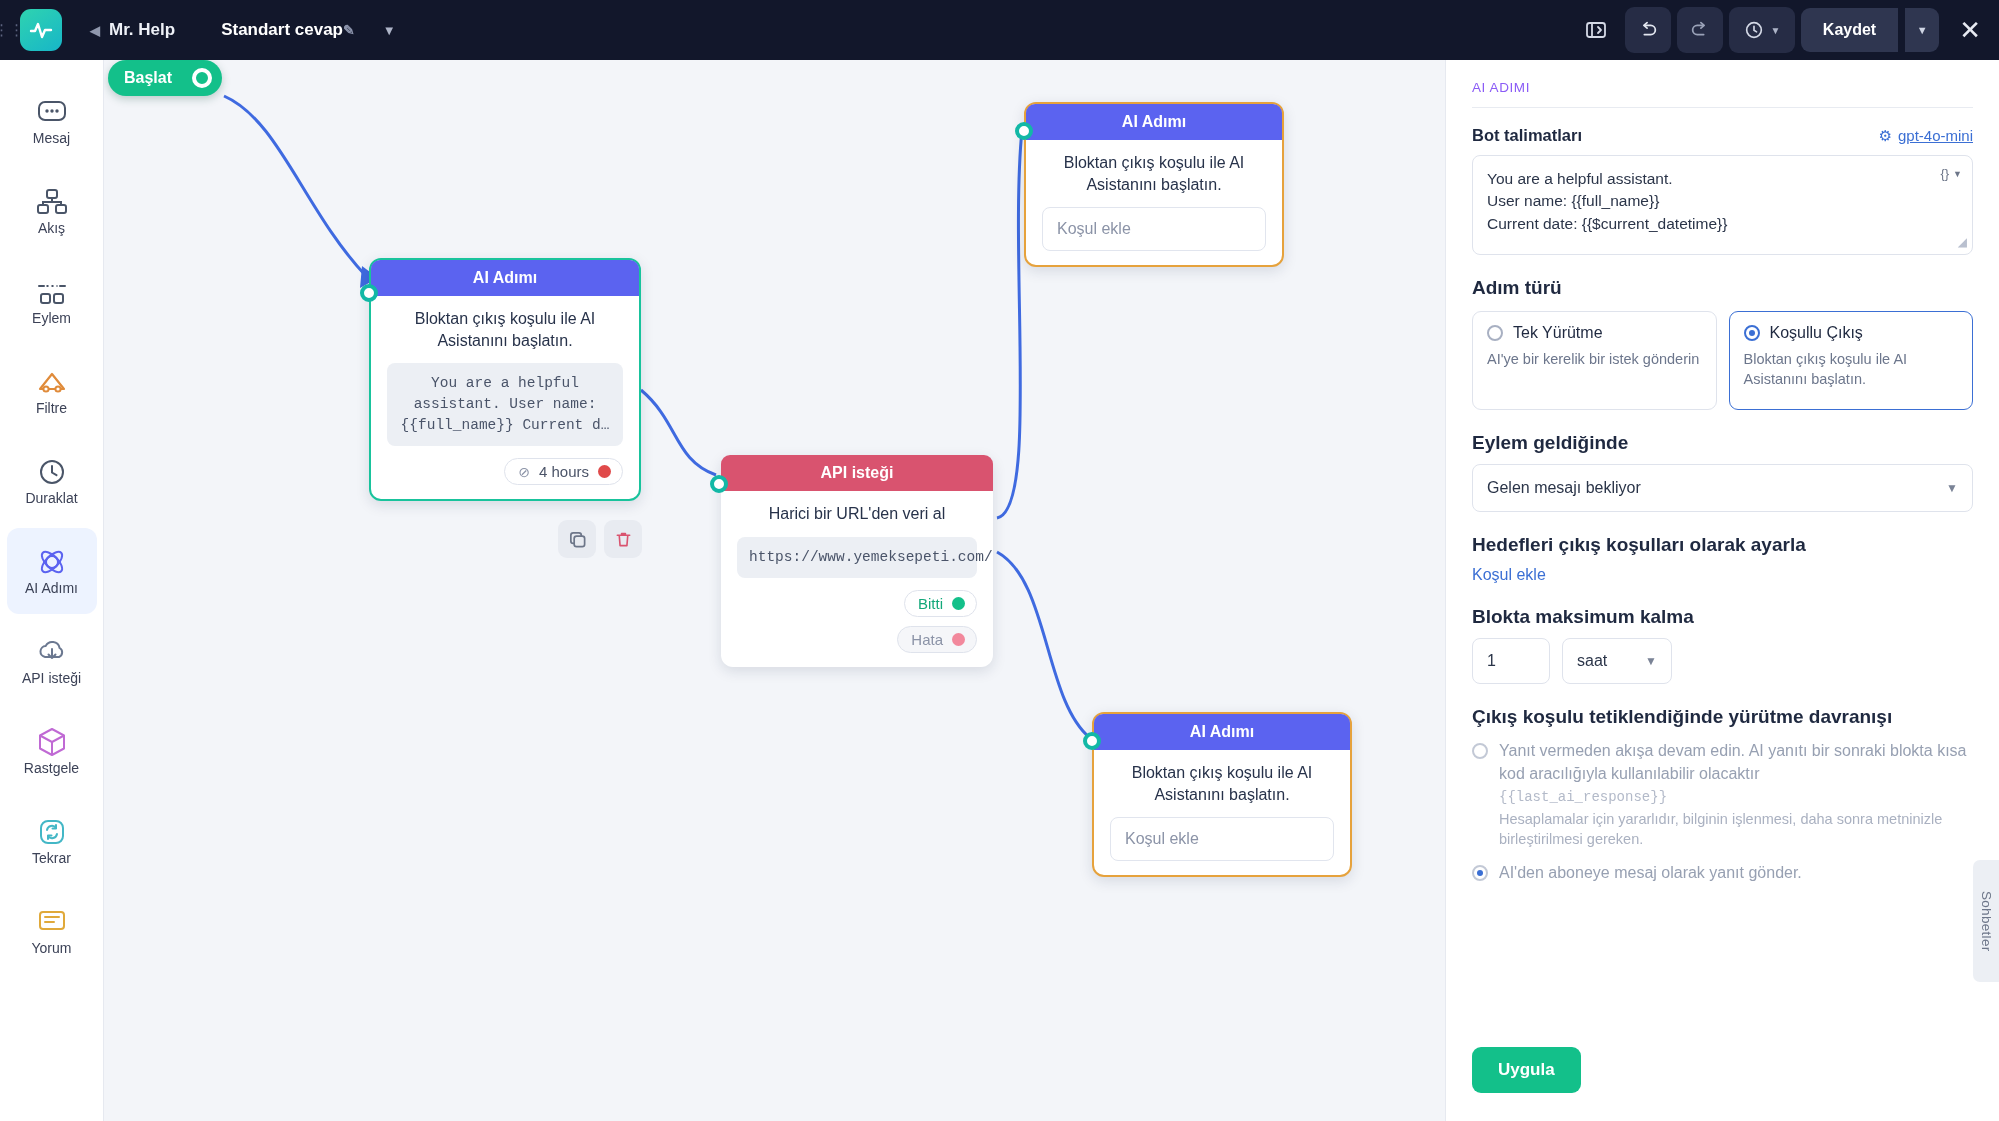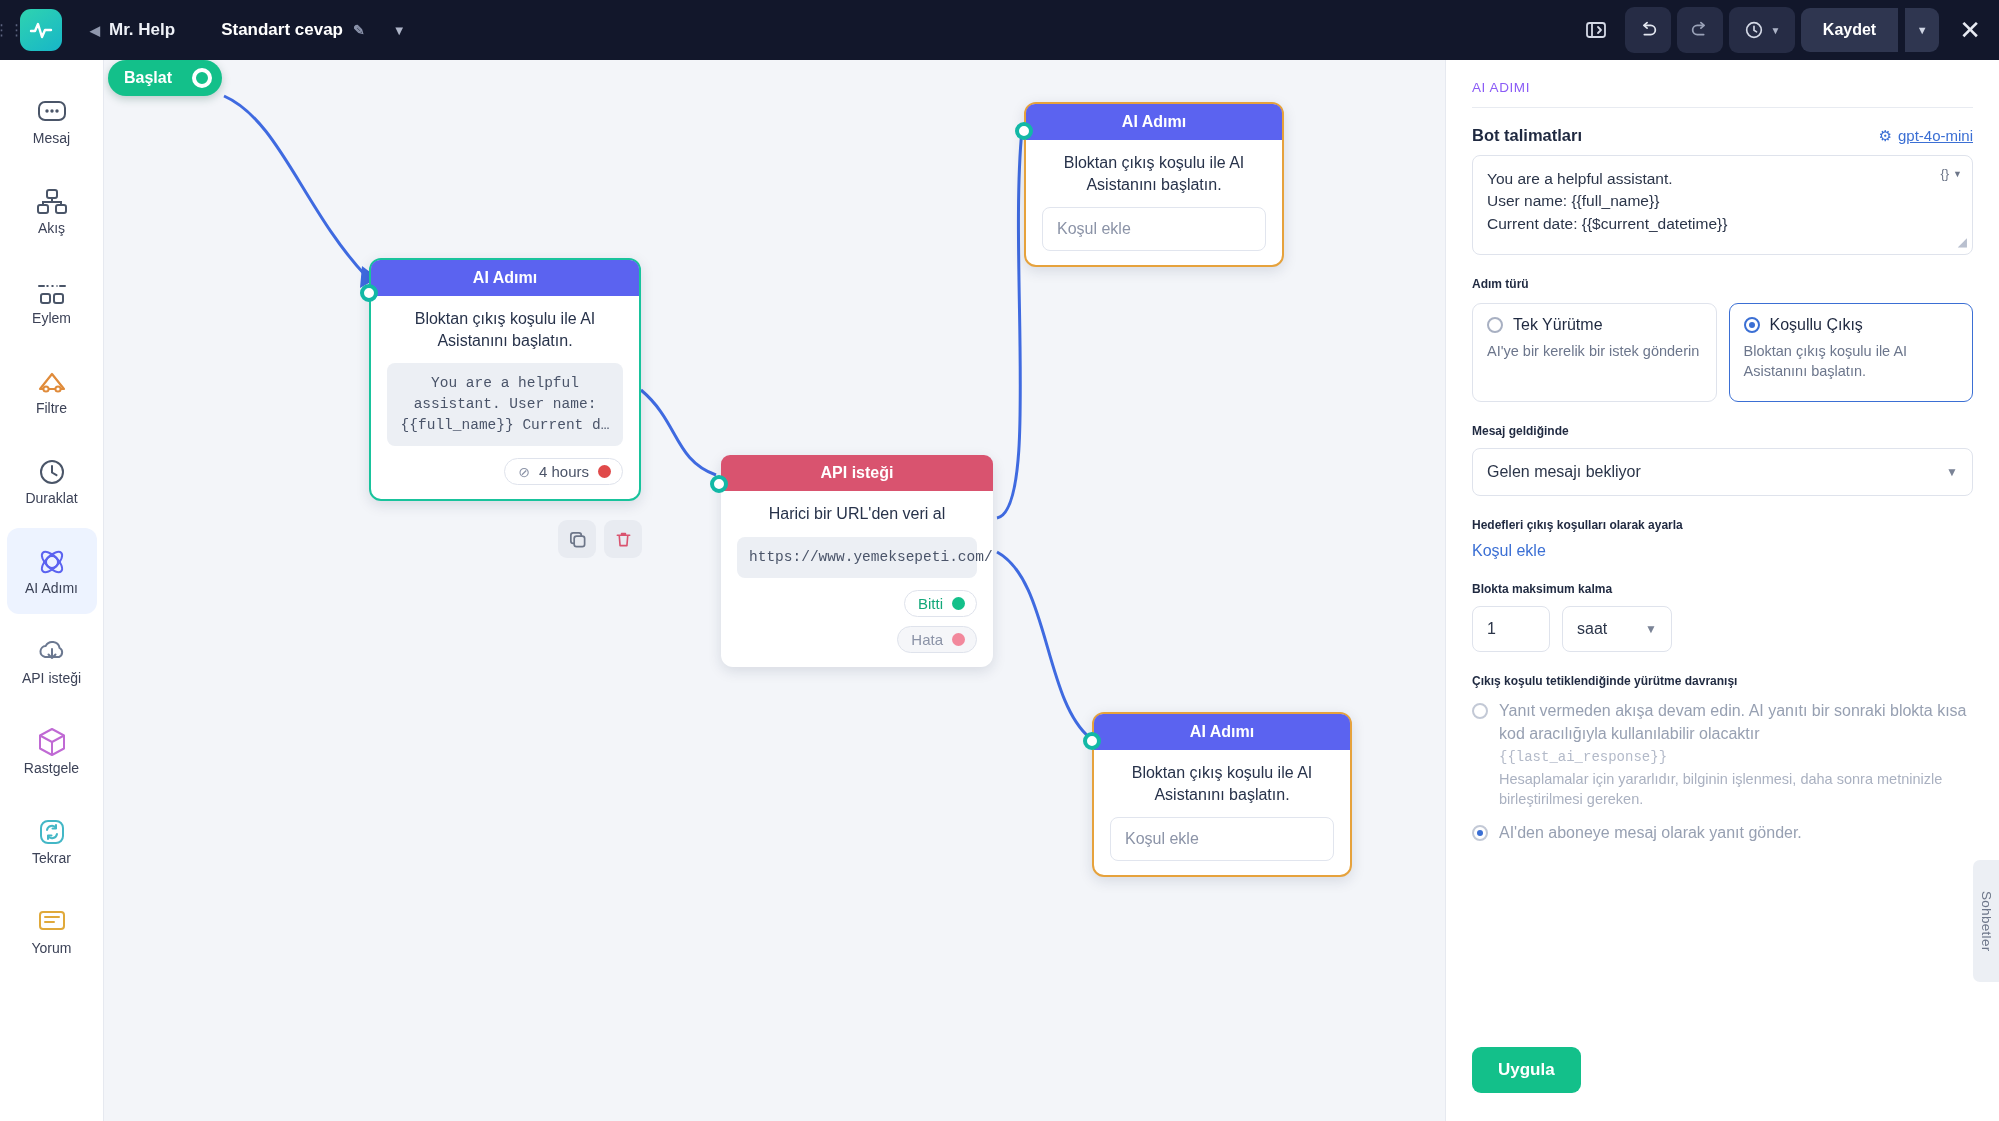--- a/index.html
+++ b/index.html
@@ -29,21 +29,21 @@
     margin-left: 2px;
   }
   .tb-logo svg { display:block; }
   .tb-back {
     display: flex; align-items: center; gap: 9px;
     margin-left: 28px; color: #eef1f7; font-size: 17px; font-weight: 700;
   }
   .tb-back .tri { color: #8f97ad; font-size: 13px; }
   .tb-title {
     margin-left: 46px; color: #ffffff; font-size: 17px; font-weight: 700;
-    display: flex; align-items: center; gap: 10px;
+    display: flex; align-items: center; 
   }
   .tb-title .pencil { color: #8b93ab; font-size: 14px; }
   .tb-caret { margin-left: 28px; color: #aeb5c8; font-size: 13px; }
   .tb-right { margin-left: auto; display: flex; align-items: center; gap: 6px; padding-right: 18px; }
   .tb-icon {
     width: 46px; height: 46px; border-radius: 9px;
     display: flex; align-items: center; justify-content: center;
     color: #d4d9e6;
   }
   .tb-icon.dark { background: #262c45; }
@@ -163,21 +163,21 @@
   .model-link { font-size: 15px; color: #3b6fd4; display: flex; align-items: center; gap: 6px; }
   .instr-box {
     position: relative; margin-top: 10px; border: 1px solid #dfe3ec; border-radius: 8px;
     height: 100px; padding: 12px 14px; font-size: 15.5px; color: #2b3549; line-height: 1.45;
   }
   .instr-tool {
     position: absolute; right: 10px; top: 9px; font-size: 13px; color: #6d7689;
     display: flex; align-items: center; gap: 4px;
   }
   .instr-grip { position: absolute; right: 5px; bottom: 3px; color: #b9c0cf; font-size: 12px; }
-  .sec-title { margin-top: 22px; font-size: 12px; font-weight: 700; color: #1f2940; }
+  .sec-title { margin-top: 22px; font-size: 19px; font-weight: 700; color: #1f2940; }
   .radio-cards { display: flex; gap: 12px; margin-top: 12px; }
   .radio-card {
     flex: 1; border: 1px solid #dfe3ec; border-radius: 9px; padding: 12px 14px 20px;
   }
   .radio-card.sel { border-color: #3b6fd4; }
   .rc-head { display: flex; align-items: center; gap: 10px; font-size: 16px; color: #1f2940; }
   .radio {
     width: 16px; height: 16px; border-radius: 50%; border: 2px solid #a8b0c2;
     display: inline-block; position: relative; flex: none;
   }
@@ -515,21 +515,21 @@
       </div>
       <div class="radio-card sel">
         <div class="rc-head">
           <span class="radio on"></span>
           <span>Koşullu Çıkış</span>
         </div>
         <div class="rc-sub">Bloktan çıkış koşulu ile AI Asistanını başlatın.</div>
       </div>
     </div>
 
-    <div class="sec-title">Mesaj geldiğinde</div>
+    <div class="sec-title">Eylem geldiğinde</div>
     <div class="select">
       <span>Gelen mesajı bekliyor</span>
       <span class="chev">▼</span>
     </div>
 
     <div class="sec-title">Hedefleri çıkış koşulları olarak ayarla</div>
     <a class="link">Koşul ekle</a>
 
     <div class="sec-title">Blokta maksimum kalma</div>
     <div class="num-row">

